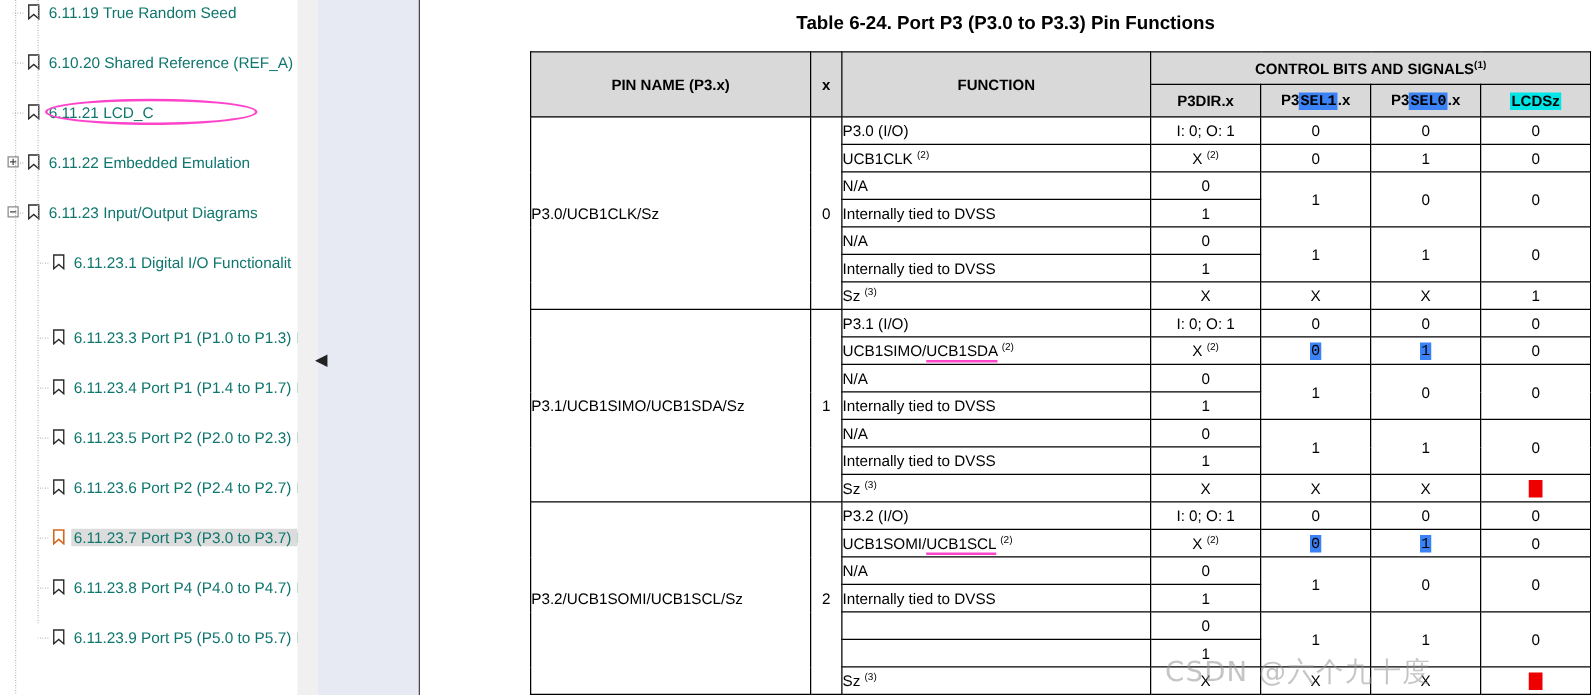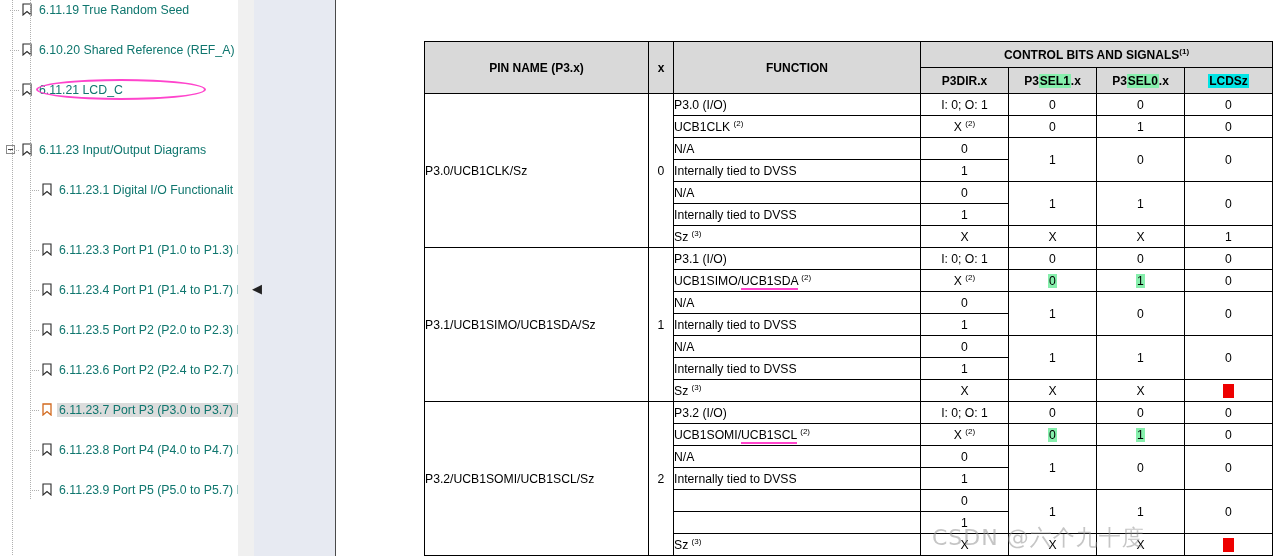--- a/index.html
+++ b/index.html
@@ -168,21 +168,21 @@
     padding-left: 6px;
     height: 22px;
     font-size: 12.2px;
     text-align: left;
   }
   td.v {
     text-align: center;
     height: 22px;
     font-size: 12.2px;
   }
-  .hl-y { background: #86efac; padding: 0 1px; }
+  .hl-y { background: #3b82f6; padding: 0 1px; font-family: Liberation Mono, monospace; }
   .hl-c { background: #00e5e5; padding: 0 1px; }
   .hl-r { background: #ee0000; color: #ee0000; padding: 0 2px; }
   .ul-pink { border-bottom: 2px solid #ff44cc; padding-bottom: 0px; }
 
   
   #wm {
     position: absolute;
     left: 596px; top: 523px;
     font-size: 22px;
     color: rgba(150,150,150,0.55);
@@ -219,20 +219,30 @@
         </div>
         <div class="tnode" style="top: 40px;">
           <span class="dash" style="left: 10px; top: 10px; width: 10px;"></span>
           <span class="bm" style="position: absolute; left: 22px; top: 3px;">
             <svg width="10" height="13" viewBox="0 0 10 13">
               <path d="M1 1 H9 V12 L5 8.5 L1 12 Z" fill="#fff" stroke="#2b2b2b" stroke-width="1.1"></path>
             </svg>
           </span>
           <span class="lbl" style="position: absolute; left: 37px;">6.11.21  LCD_C</span>
         </div>
+        <div class="tnode" style="top: 60px;">
+          <span class="twist plus" style="position: absolute; left: 6px; top: 5px;"></span>
+          <span class="dash" style="left: 10px; top: 10px; width: 10px;"></span>
+          <span class="bm" style="position: absolute; left: 22px; top: 3px;">
+            <svg width="10" height="13" viewBox="0 0 10 13">
+              <path d="M1 1 H9 V12 L5 8.5 L1 12 Z" fill="#fff" stroke="#2b2b2b" stroke-width="1.1"></path>
+            </svg>
+          </span>
+          <span class="lbl" style="position: absolute; left: 37px;">6.11.22  Embedded Emulation</span>
+        </div>
         <div class="tnode" style="top: 80px;">
           <span class="twist" style="position: absolute; left: 6px; top: 5px;"></span>
           <span class="dash" style="left: 10px; top: 10px; width: 10px;"></span>
           <span class="bm" style="position: absolute; left: 22px; top: 3px;">
             <svg width="10" height="13" viewBox="0 0 10 13">
               <path d="M1 1 H9 V12 L5 8.5 L1 12 Z" fill="#fff" stroke="#2b2b2b" stroke-width="1.1"></path>
             </svg>
           </span>
           <span class="lbl" style="position: absolute; left: 37px;">6.11.23  Input/Output Diagrams</span>
         </div>
@@ -318,20 +328,21 @@
   <div id="sb-track">
     <div id="sb-thumb"></div>
   </div>
 
   <div id="splitter"></div>
   <div id="collapse-arrow">◀</div>
   <div id="pane-divider"></div>
 
   <div id="doc">
 
+    <div id="doc-title">Table 6-24. Port P3 (P3.0 to P3.3) Pin Functions</div>
 
     <table class="pt">
       <thead>
         <tr>
           <th class="hdr tall" rowspan="2" style="width:224px">PIN NAME (P3.x)</th>
           <th class="hdr tall" rowspan="2" style="width:25px">x</th>
           <th class="hdr tall" rowspan="2" style="width:247px">FUNCTION</th>
           <th class="hdr" colspan="4">
             <span>CONTROL BITS AND SIGNALS</span><span class="sup">(1)</span>
           </th>

